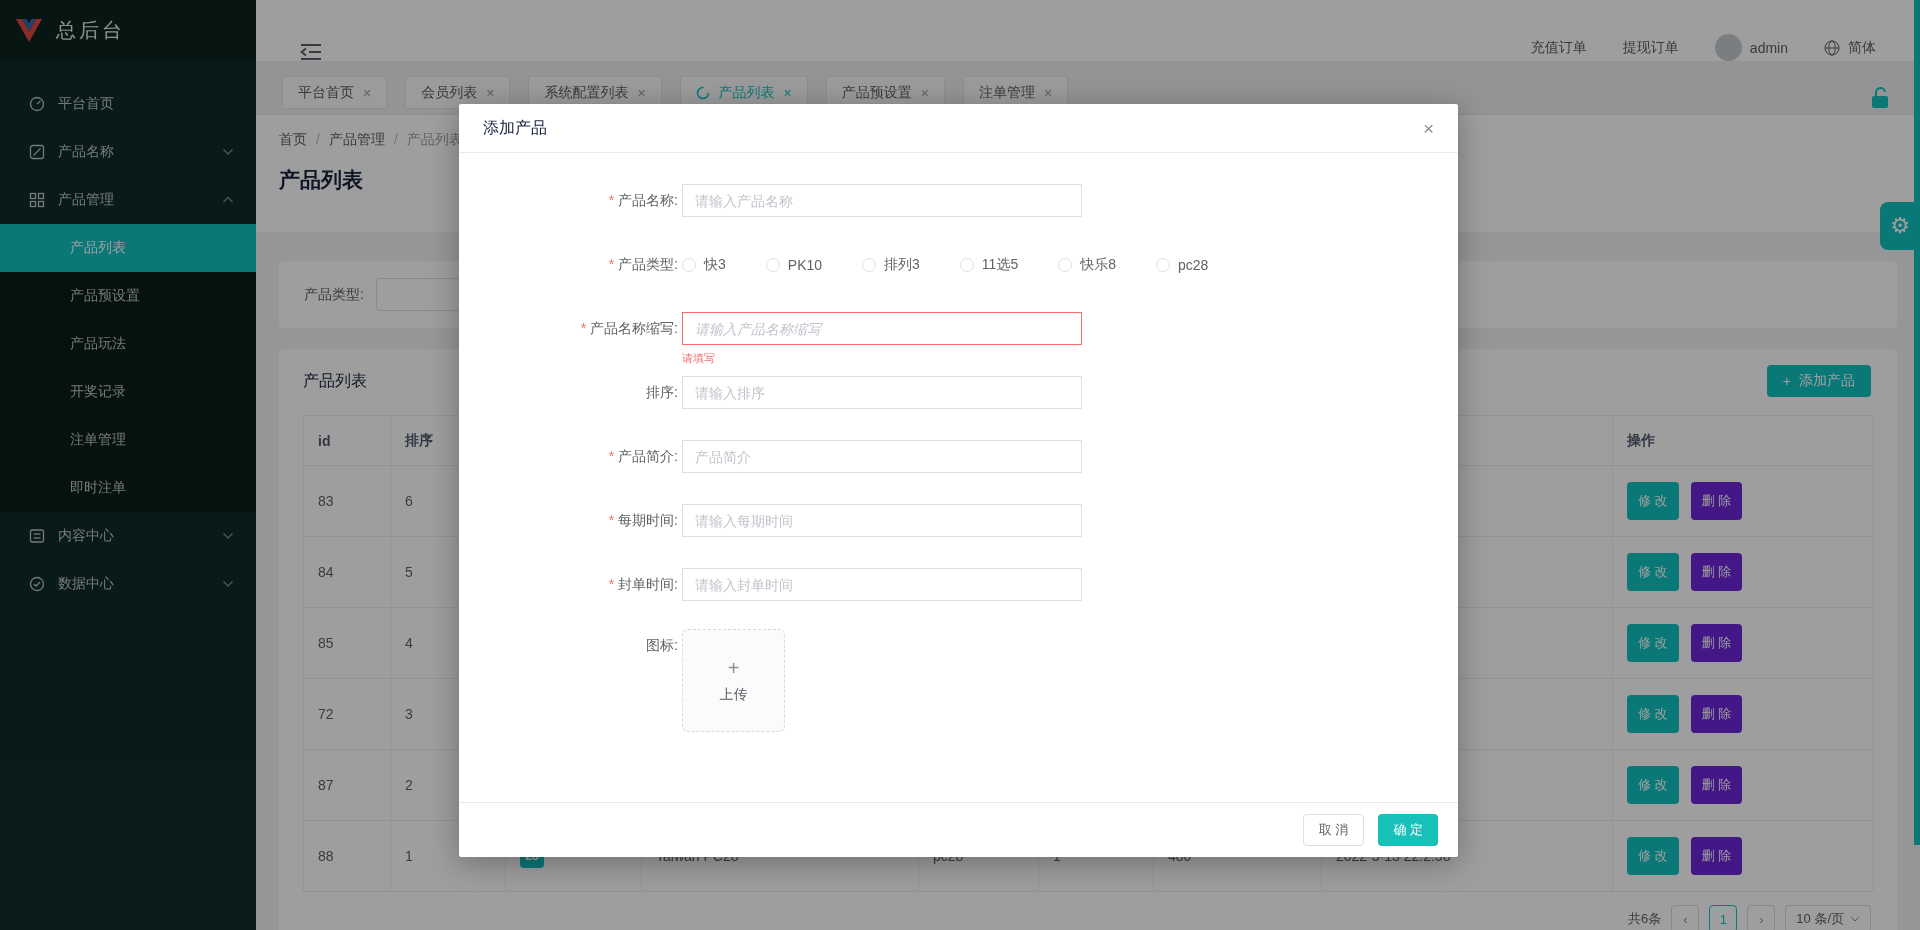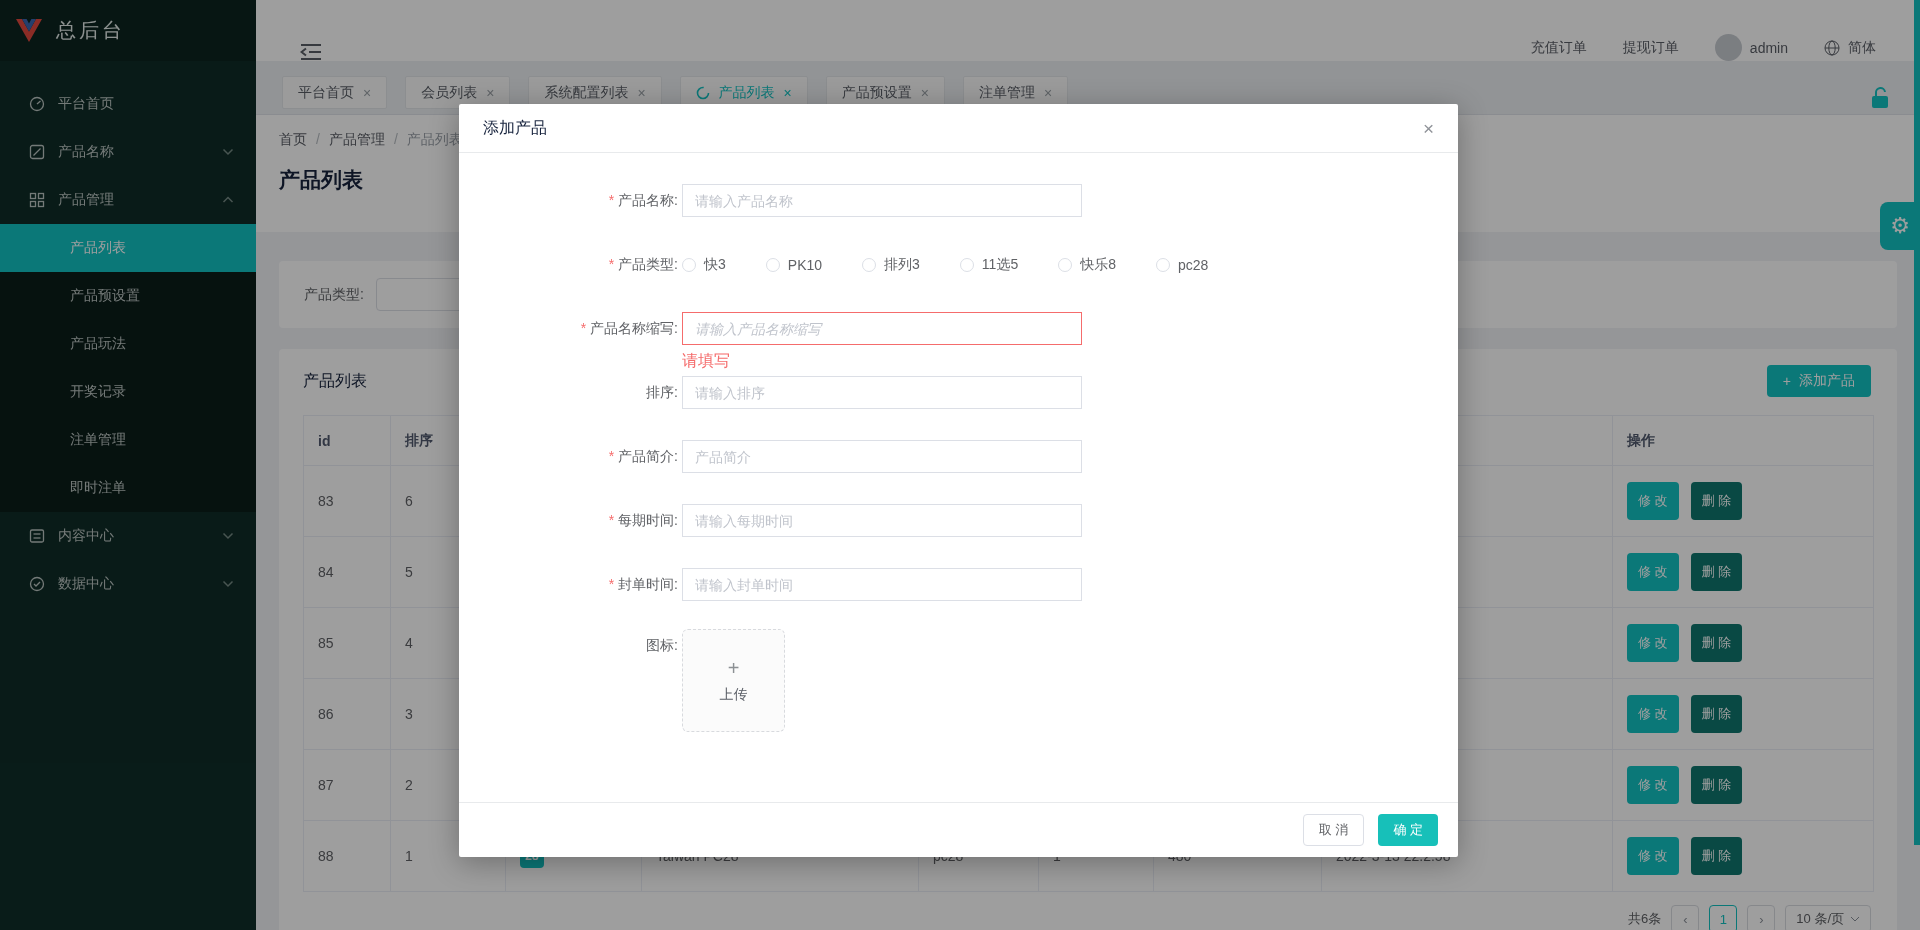--- a/index.html
+++ b/index.html
@@ -47,42 +47,42 @@
   .ct-head { display:flex; align-items:center; justify-content:space-between; padding:16px 26px 0 24px; }
   .ct-title { font-size:16px; color:#17233d; }
   .btn-add { height:32px; background:#13c2c2; color:#fff; border:none; border-radius:4px; font-size:14px; padding:0 16px; display:flex; align-items:center; gap:8px; cursor:pointer; }
   table.grid { position:absolute; left:24px; top:66px; width:1570px; border-collapse:collapse; table-layout:fixed; }
   table.grid th, table.grid td { border:1px solid #ebeef5; padding:0 0 0 14px; text-align:left; font-weight:normal; color:#606266; font-size:14px; }
   table.grid th { height:50px; font-weight:bold; color:#515a6e; }
   table.grid td { height:71px; }
   .icon-badge { display:inline-flex; width:24px; height:24px; border-radius:4px; background:#13c2c2; color:#fff; font-size:12px; font-weight:bold; align-items:center; justify-content:center; }
   .btn-edit, .btn-del { height:38px; padding:0 11px; border:none; border-radius:4px; color:#fff; font-size:13px; cursor:pointer; }
   .btn-edit { background:#13c2c2; margin-right:12px; }
-  .btn-del { background:#0f766e; }
+  .btn-del { background:#6d28d9; }
   .pagination { position:absolute; right:26px; top:556px; display:flex; align-items:center; gap:10px; font-size:13px; color:#606266; }
   .pg-btn { min-width:28px; height:28px; border:1px solid #d9dce1; border-radius:4px; background:#fff; display:flex; align-items:center; justify-content:center; color:#8a9099; cursor:pointer; }
   .pg-btn.cur { border-color:#13c2c2; color:#13c2c2; }
   .pg-size { height:28px; border:1px solid #d9dce1; border-radius:4px; background:#fff; display:flex; align-items:center; gap:6px; padding:0 10px; cursor:pointer; }
   
   .edge-strip { position:absolute; right:0; top:0; width:6px; height:845px; background:#13c2c2; z-index:3; }
   .gear-btn { position:absolute; right:0; top:202px; width:40px; height:48px; background:#13c2c2; border-radius:8px 0 0 8px; display:flex; align-items:center; justify-content:center; color:#fff; font-size:22px; cursor:pointer; z-index:3; }
   
   .overlay { position:absolute; inset:0; background:rgba(0,0,0,0.38); z-index:50; }
   .modal { position:absolute; left:459px; top:104px; width:999px; height:753px; background:#fff; border-radius:2px; box-shadow:0 6px 30px rgba(0,0,0,.3); z-index:100; }
   .modal-header { height:49px; border-bottom:1px solid #e8eaec; display:flex; align-items:center; padding:0 24px; }
   .modal-title { font-size:16px; color:#17233d; }
   .modal-close { margin-left:auto; color:#909399; font-size:19px; cursor:pointer; line-height:1; }
   .form-row { position:relative; margin-top:31px; display:flex; }
   .form-label { width:219px; text-align:right; font-size:14px; color:#606266; line-height:33px; white-space:nowrap; }
   .req-star { color:#f56c6c; margin-right:4px; }
   .form-control { margin-left:4px; }
   .t-input { width:400px; height:33px; border:1px solid #dcdfe6; border-radius:0; padding:0 12px; font-size:14px; color:#606266; outline:none; font-family:inherit; }
   .t-input::placeholder { color:#c0c4cc; }
   .t-input.err { border-color:#f56c6c;font-style:italic; }
-  .error-msg { position:absolute; left:223px; top:39px; font-size:16px; color:#f56c6c; }
+  .error-msg { position:absolute; left:223px; top:39px; font-size:11px; color:#f56c6c; }
   .radio-group { display:flex; align-items:center; gap:40px; height:33px; margin-left:4px;text-align:right; }
   .radio { display:flex; align-items:center; gap:8px; color:#606266; cursor:pointer; }
   .radio-circle { width:14px; height:14px; border:1px solid #dcdfe6; border-radius:50%; background:#fff; }
   .form-row.upload-row { margin-top:28px; }
   .upload-box { margin-left:4px; width:103px; height:103px; border:1px dashed #d8dade; border-radius:6px; background:#fbfbfb; display:flex; flex-direction:column; align-items:center; justify-content:center; gap:6px; cursor:pointer; }
   .upload-plus { font-size:20px; color:#8c9094; }
   .upload-text { font-size:14px; color:#5a5e66; }
   .modal-footer { position:absolute; left:0; right:0; top:698px; height:55px; border-top:1px solid #e8eaec; display:flex; align-items:center; justify-content:flex-end; gap:14px; padding-right:20px; }
   .btn-cancel { height:32px; padding:0 15px; border:1px solid #dcdfe6; border-radius:4px; background:#fff; color:#606266; font-size:13px; cursor:pointer; }
   .btn-ok { height:32px; padding:0 15px; border:none; border-radius:4px; background:#17c0b9; color:#fff; font-size:13px; cursor:pointer; }
@@ -337,21 +337,21 @@
           <td>4</td>
           <td></td>
           <td></td>
           <td></td>
           <td></td>
           <td></td>
           <td></td>
           <td><button class="btn-edit">修 改</button><button class="btn-del">删 除</button></td>
         </tr>
         <tr>
-          <td>86</td>
+          <td>72</td>
           <td>3</td>
           <td></td>
           <td></td>
           <td></td>
           <td></td>
           <td></td>
           <td></td>
           <td><button class="btn-edit">修 改</button><button class="btn-del">删 除</button></td>
         </tr>
         <tr>

